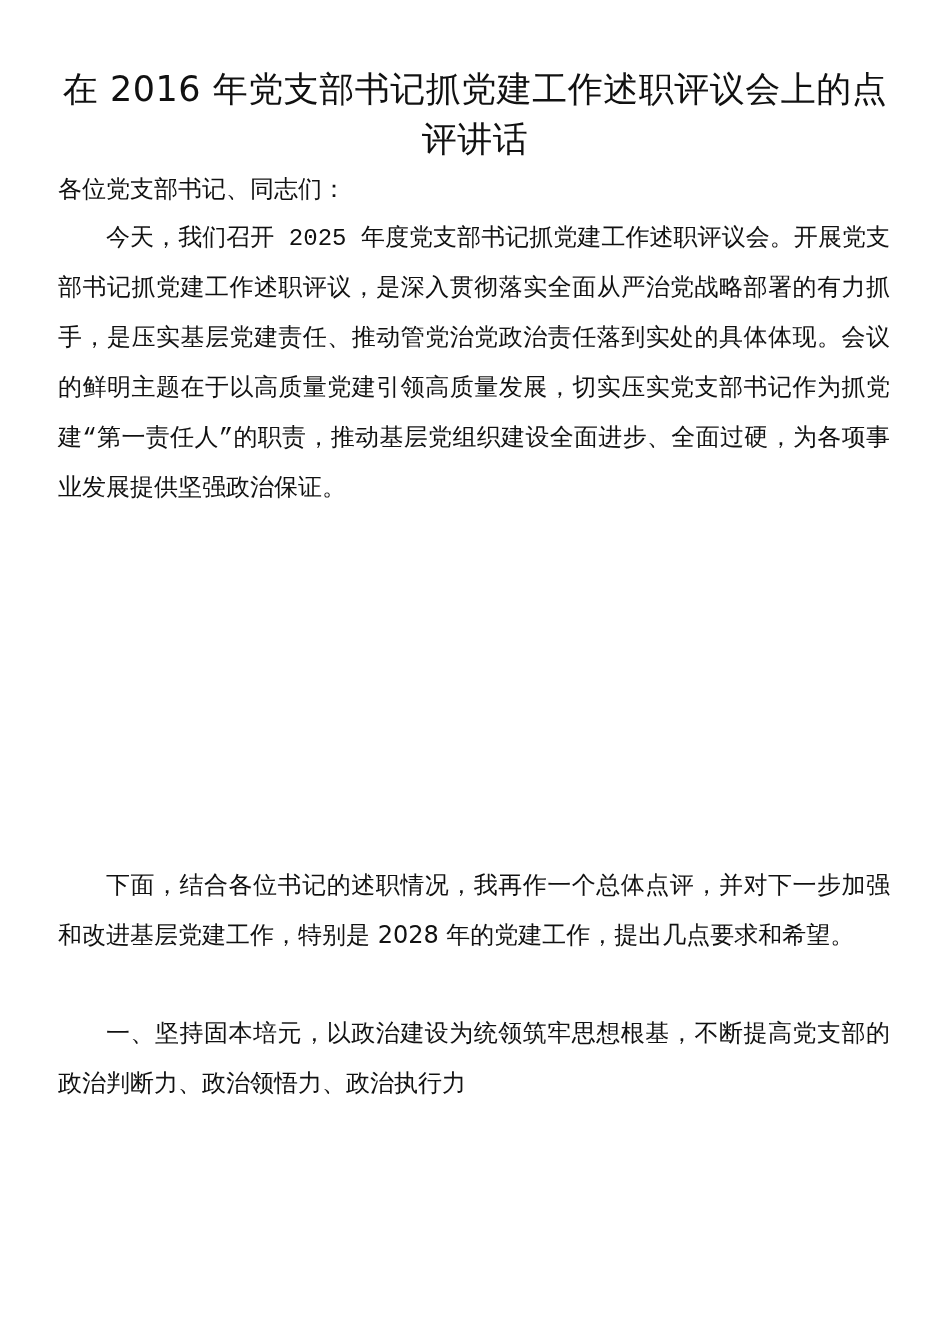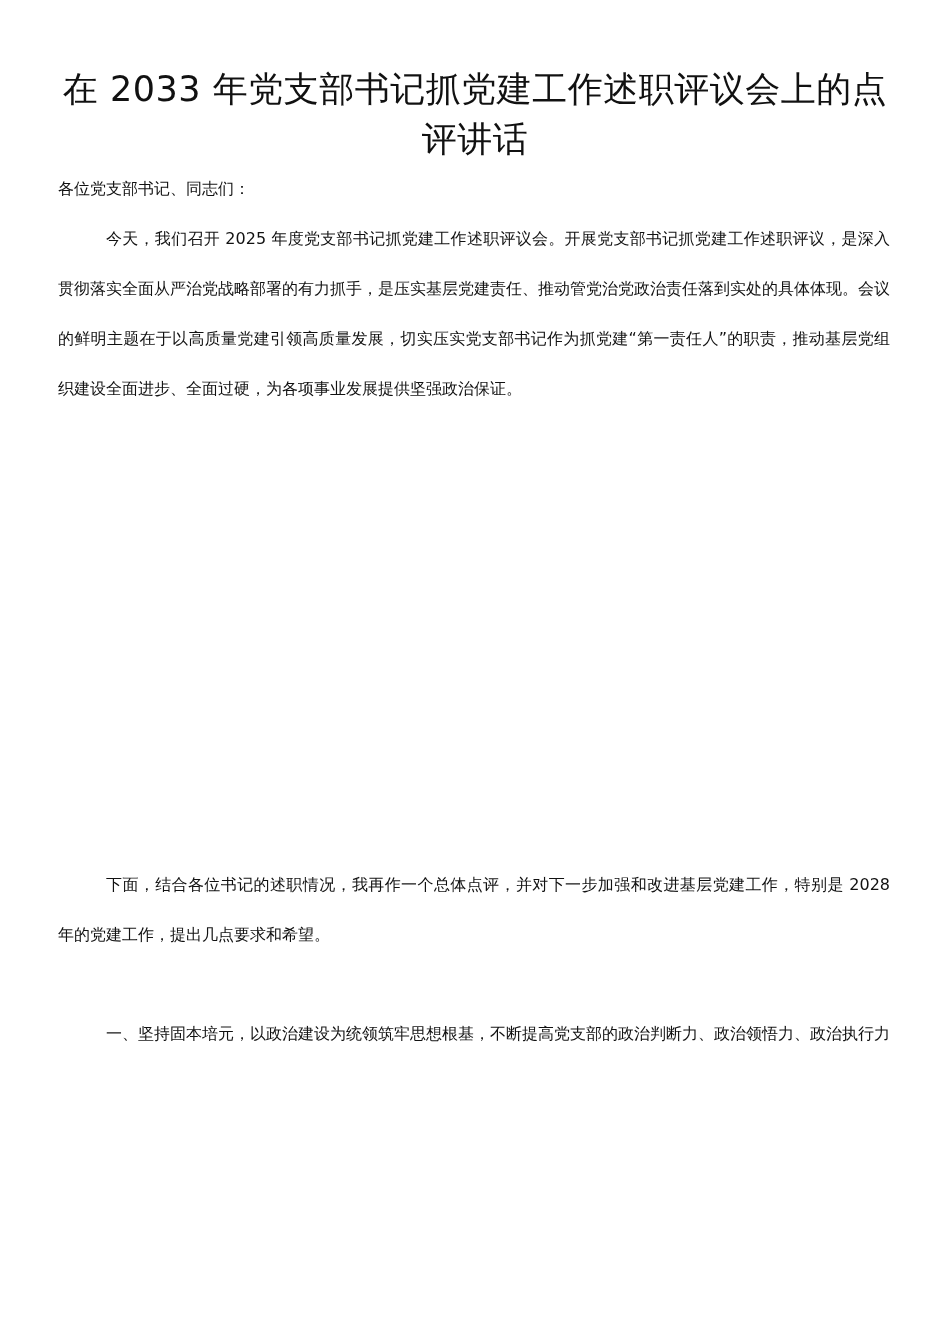--- a/index.html
+++ b/index.html
@@ -33,45 +33,45 @@
     line-height: 50px;
     letter-spacing: 0.5px;
     color: #111111;
     margin: 0;
     font-weight: normal;
   }
   .body-text {
     position: absolute;
     left: 58px;
     width: 832px;
-    font-size: 16px;
+    font-size: 24px;
     line-height: 50px;
     color: #111111;
     margin: 0;
     text-align: justify;
     word-break: break-all;
   }
   .salutation {
     top: 164px;
   }
   .indent {
     text-indent: 48px;
   }
   .heading-one {
     font-family: Liberation Mono, monospace;
   }
 </style>
 </head>
 <body>
 
 <div class="page">
-  <h1 class="title">在 2033 年党支部书记抓党建工作述职评议会上的点评讲话</h1>
+  <h1 class="title">在 2016 年党支部书记抓党建工作述职评议会上的点评讲话</h1>
 
   <p class="body-text salutation">各位党支部书记、同志们：</p>
 
-  <p class="body-text indent" style="top: 214px;">今天，我们召开 2025 年度党支部书记抓党建工作述职评议会。开展党支部书记抓党建工作述职评议，是深入贯彻落实全面从严治党战略部署的有力抓手，是压实基层党建责任、推动管党治党政治责任落到实处的具体体现。会议的鲜明主题在于以高质量党建引领高质量发展，切实压实党支部书记作为抓党建“第一责任人”的职责，推动基层党组织建设全面进步、全面过硬，为各项事业发展提供坚强政治保证。</p>
+  <p class="body-text indent" style="top: 214px; font-family: Liberation Mono, monospace;">今天，我们召开 2025 年度党支部书记抓党建工作述职评议会。开展党支部书记抓党建工作述职评议，是深入贯彻落实全面从严治党战略部署的有力抓手，是压实基层党建责任、推动管党治党政治责任落到实处的具体体现。会议的鲜明主题在于以高质量党建引领高质量发展，切实压实党支部书记作为抓党建“第一责任人”的职责，推动基层党组织建设全面进步、全面过硬，为各项事业发展提供坚强政治保证。</p>
 
 
   <p class="body-text indent" style="top: 860px;">下面，结合各位书记的述职情况，我再作一个总体点评，并对下一步加强和改进基层党建工作，特别是 2028 年的党建工作，提出几点要求和希望。</p>
 
   <p class="body-text indent heading-one" style="top: 1010px;">一、坚持固本培元，以政治建设为统领筑牢思想根基，不断提高党支部的政治判断力、政治领悟力、政治执行力</p>
 
 </div>
 
 </body></html>

